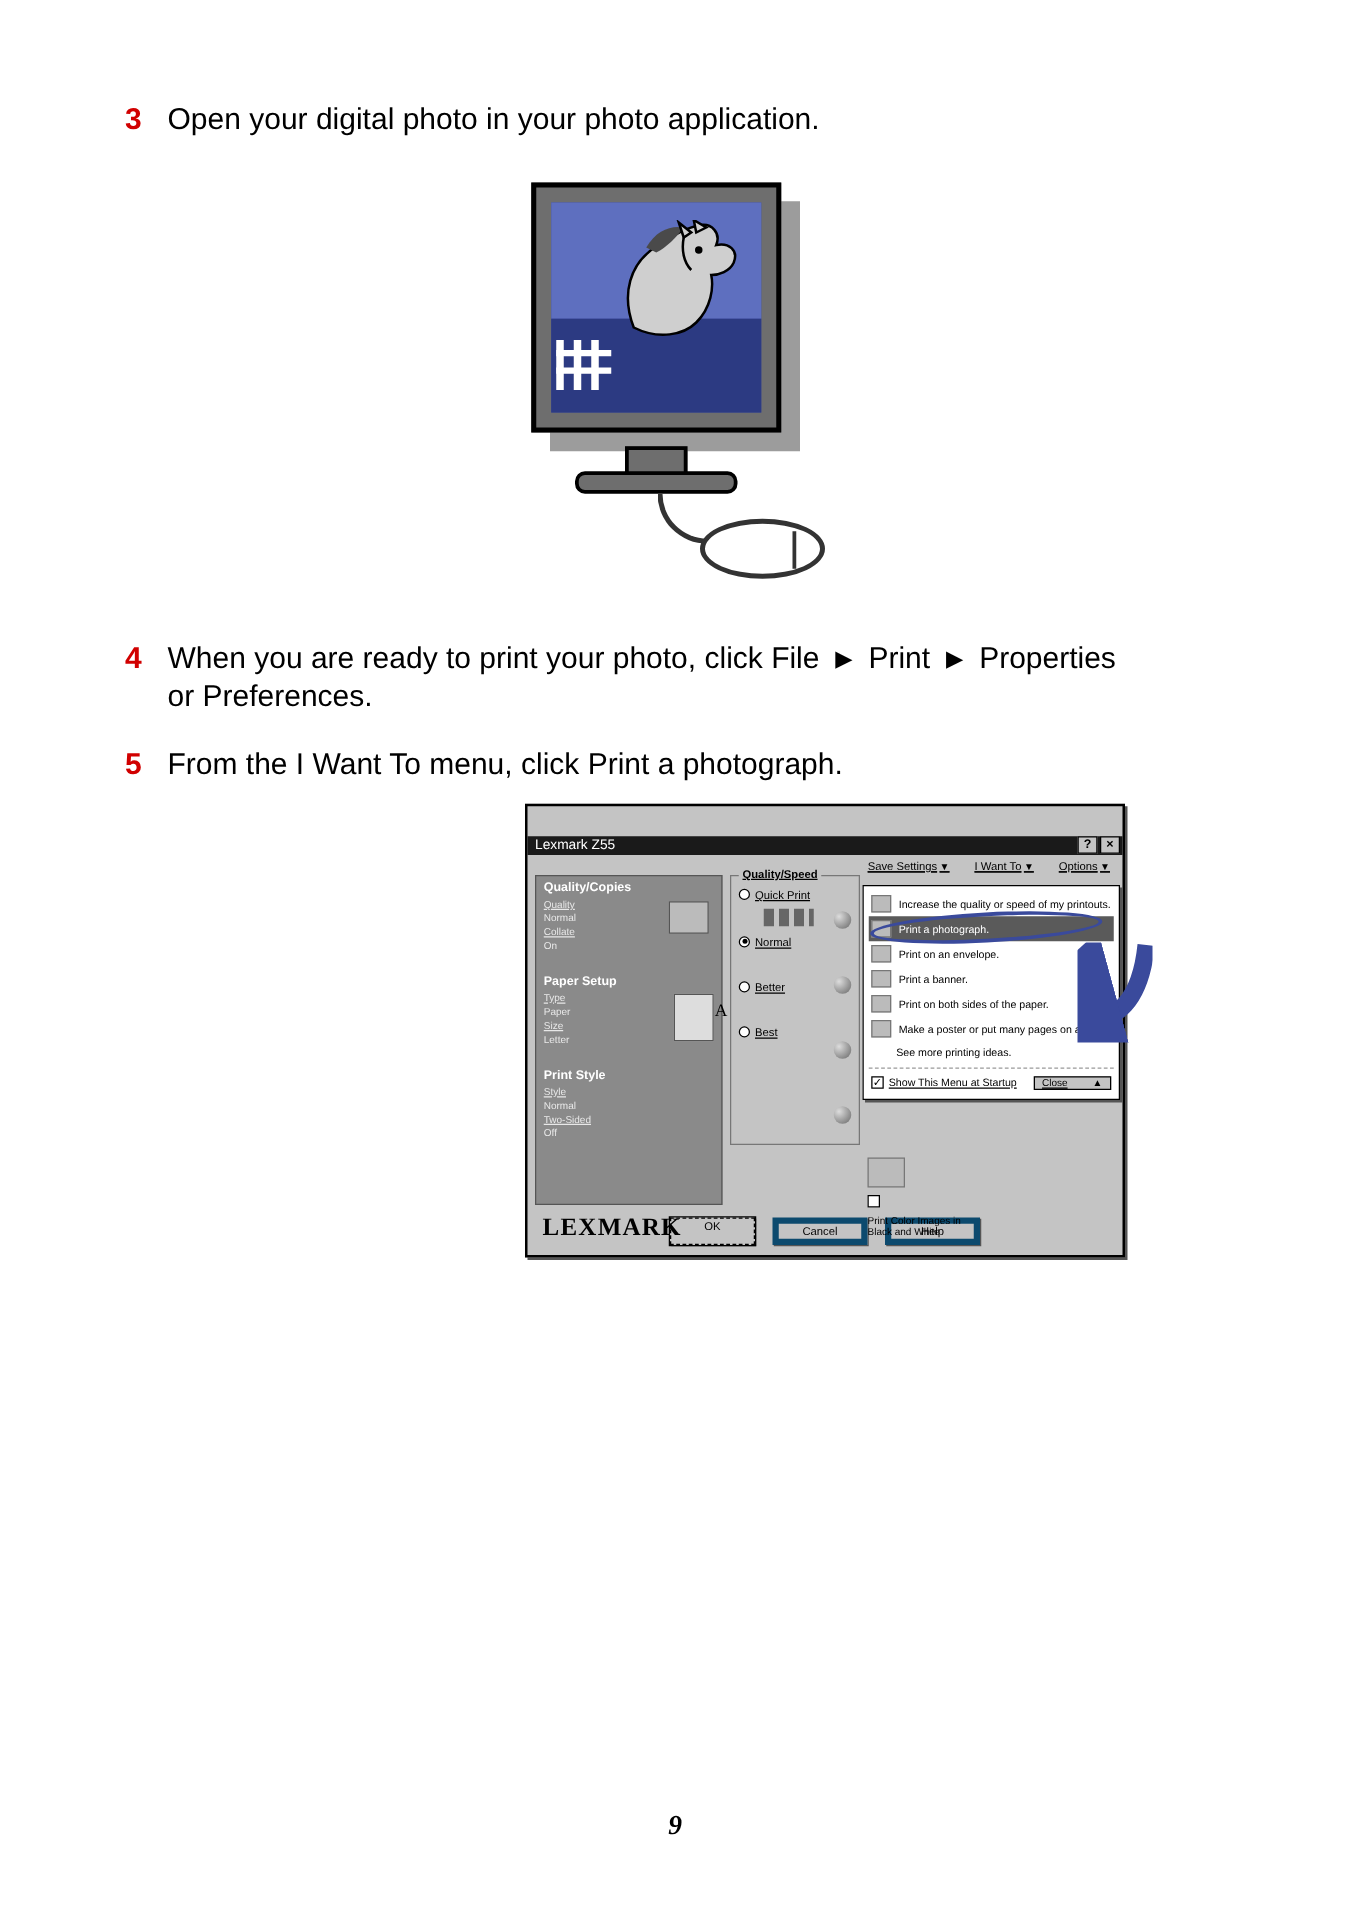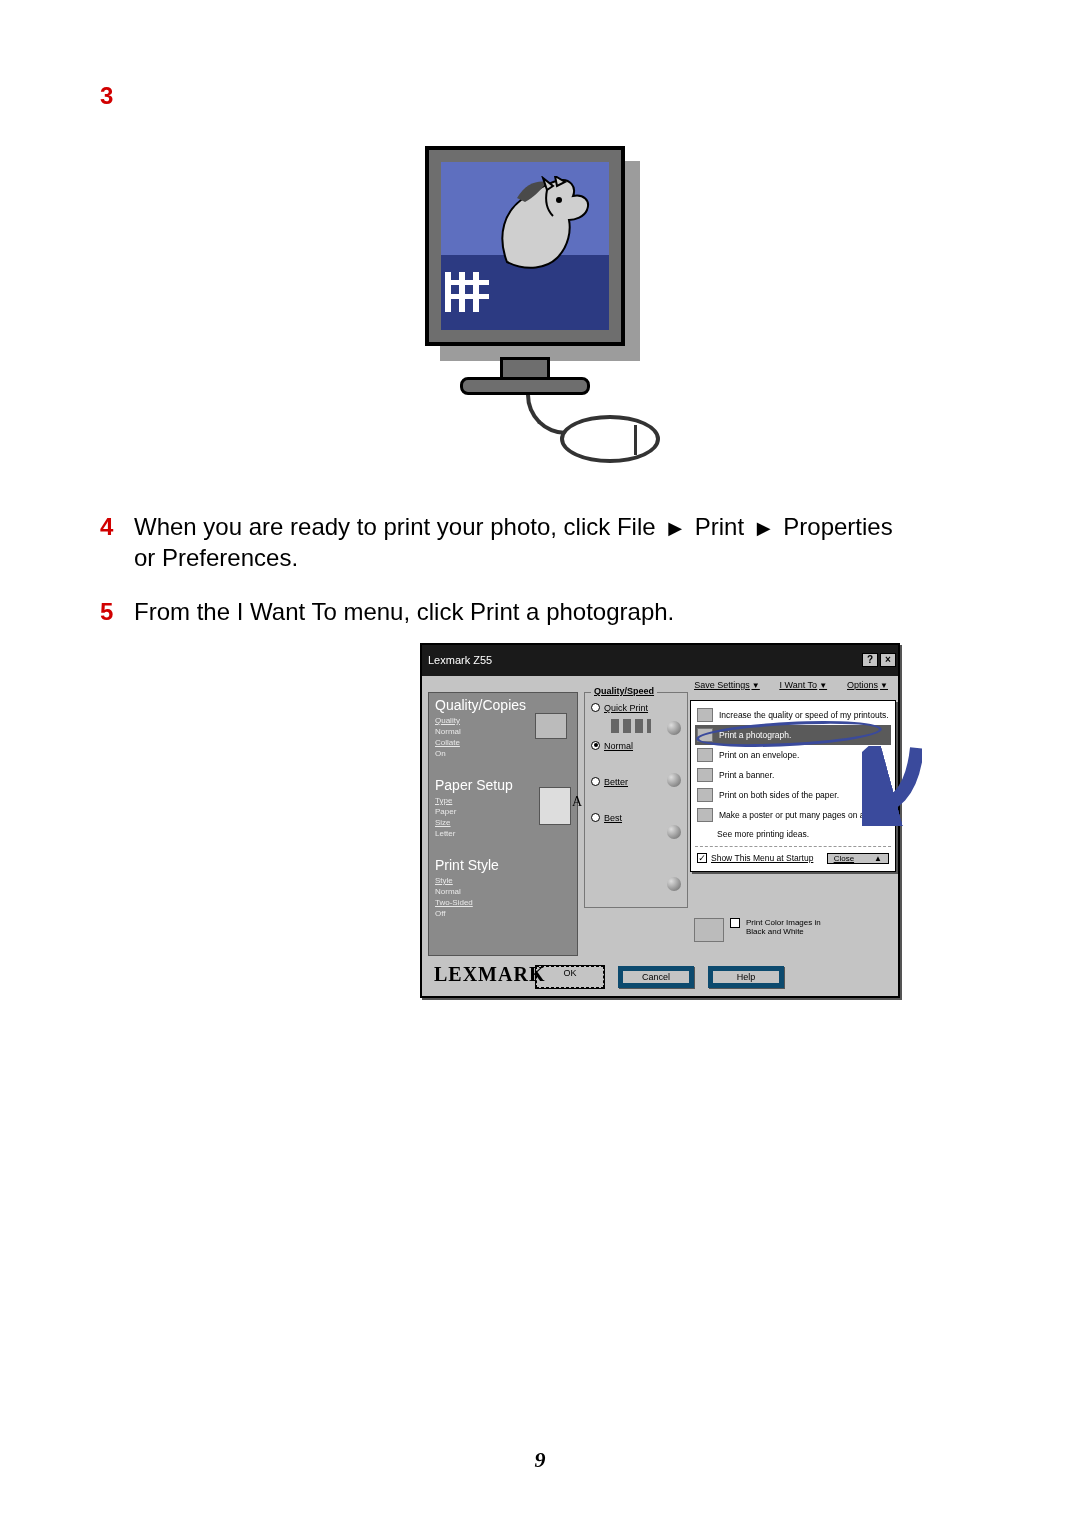--- a/index.html
+++ b/index.html
@@ -42,37 +42,37 @@
     border-bottom-left-radius:40px;box-sizing:border-box;}
   
   .figwrap{position:relative;width:700px;margin-left:110px;margin-top:6px;}
   .callout{position:absolute;right:20px;top:-4px;font-size:22px;color:#000;}
   .callout-line{position:absolute;right:116px;top:24px;width:2px;height:32px;
     background:#000;transform:rotate(18deg);}
   .dialog{position:relative;width:476px;margin-left:auto;margin-right:10px;
     background:#c4c4c4;border:2px solid #000;box-shadow:2px 2px 0 #555;
     font-family:"MS Sans Serif",Tahoma,Arial,sans-serif;font-size:9px;
     color:#000;}
-  .titlebar{background:#1a1a1a;color:#fff;height:31px;display:flex;
+  .titlebar{background:#1a1a1a;color:#fff;height:15px;display:flex;
     align-items:center;justify-content:space-between;padding:0 2px 0 6px;
-    font-size:11px;}
+    font-size:11px;margin-top:24px;}
   .titlebar-buttons{display:flex;gap:2px;}
   .tb-btn{width:16px;height:14px;background:#c4c4c4;border:1px solid #000;
     box-sizing:border-box;color:#000;font-size:10px;line-height:12px;
     text-align:center;font-weight:bold;}
   .toprow{display:flex;justify-content:flex-end;gap:20px;padding:4px 10px 2px;
     font-size:9px;}
   .toprow span{text-decoration:underline;}
   .dn{font-size:8px;margin-left:2px;}
   .body{display:flex;padding:0 6px 6px 6px;gap:6px;position:relative;}
   .sidebar{width:150px;background:#8a8a8a;color:#fff;padding:4px 6px;
     box-sizing:border-box;font-size:9px;position:relative;height:264px;
     border:1px solid #555;}
   .sb-section{margin-bottom:18px;}
-  .sb-title{font-weight:normal;color:#fff;margin-bottom:2px;font-size:14px;}
+  .sb-title{font-weight:bold;color:#fff;margin-bottom:2px;font-size:10px;}
   .sb-line{display:block;color:#e8e8e8;font-size:8px;line-height:11px;}
   .sb-u{text-decoration:underline;}
   .sb-icon-doc{position:absolute;right:6px;top:94px;width:30px;height:36px;
     background:#ddd;border:1px solid #555;}
   .sb-icon-doc::before{content:"A";position:absolute;right:-12px;top:6px;
     color:#000;font-family:serif;font-size:14px;}
   .sb-icon-prn{position:absolute;right:10px;top:20px;width:30px;height:24px;
     background:#bbb;border:1px solid #555;}
   .brand{position:absolute;left:12px;bottom:10px;font-family:serif;
     font-weight:bold;font-size:20px;letter-spacing:1px;color:#000;}
@@ -89,21 +89,21 @@
   .radio.sel::after{content:"";width:4px;height:4px;background:#000;
     border-radius:50%;}
   .q-bars{width:40px;height:14px;margin-left:22px;margin-top:-20px;
     margin-bottom:8px;background:linear-gradient(90deg,#666 0 8px,
     transparent 8px 12px,#666 12px 20px,transparent 20px 24px,
     #666 24px 32px,transparent 32px 36px,#666 36px 40px);}
   .q-ball{width:14px;height:14px;border-radius:50%;
     background:radial-gradient(circle at 30% 30%,#ddd,#666);
     position:absolute;right:6px;}
   .bw-row{display:flex;align-items:flex-start;gap:6px;font-size:8px;
-    margin-top:6px;}
+    margin-top:6px;flex-direction:column;}
   .chk{width:10px;height:10px;border:1px solid #000;background:#fff;
     box-sizing:border-box;font-size:9px;line-height:8px;text-align:center;}
   .rightcol{flex:1;position:relative;}
   .menu{position:absolute;left:-4px;top:8px;right:-4px;background:#fff;
     border:1px solid #000;box-shadow:2px 2px 0 #555;padding:4px 4px 4px 4px;
     font-size:8.5px;color:#000;z-index:3;}
   .menu-row{display:flex;align-items:center;gap:6px;padding:3px 2px;
     white-space:nowrap;}
   .menu-row.sel{background:#5a5a5a;color:#fff;}
   .mi{width:14px;height:12px;background:#bbb;border:1px solid #777;
@@ -128,20 +128,21 @@
     font-size:22px;}
   .u{text-decoration:underline;}
 </style>
 </head>
 <body>
 
 <div class="page">
 
   <div class="step">
     <div class="step-num">3</div>
+    <div class="step-text">Open your digital photo in your photo application.</div>
   </div>
 
   <div class="center">
     <div class="computer">
       <div class="shadowbox"></div>
       <div class="monitor">
         <div class="screen">
           <div class="sky"></div>
           <div class="hill"></div>
           <div class="fence">

